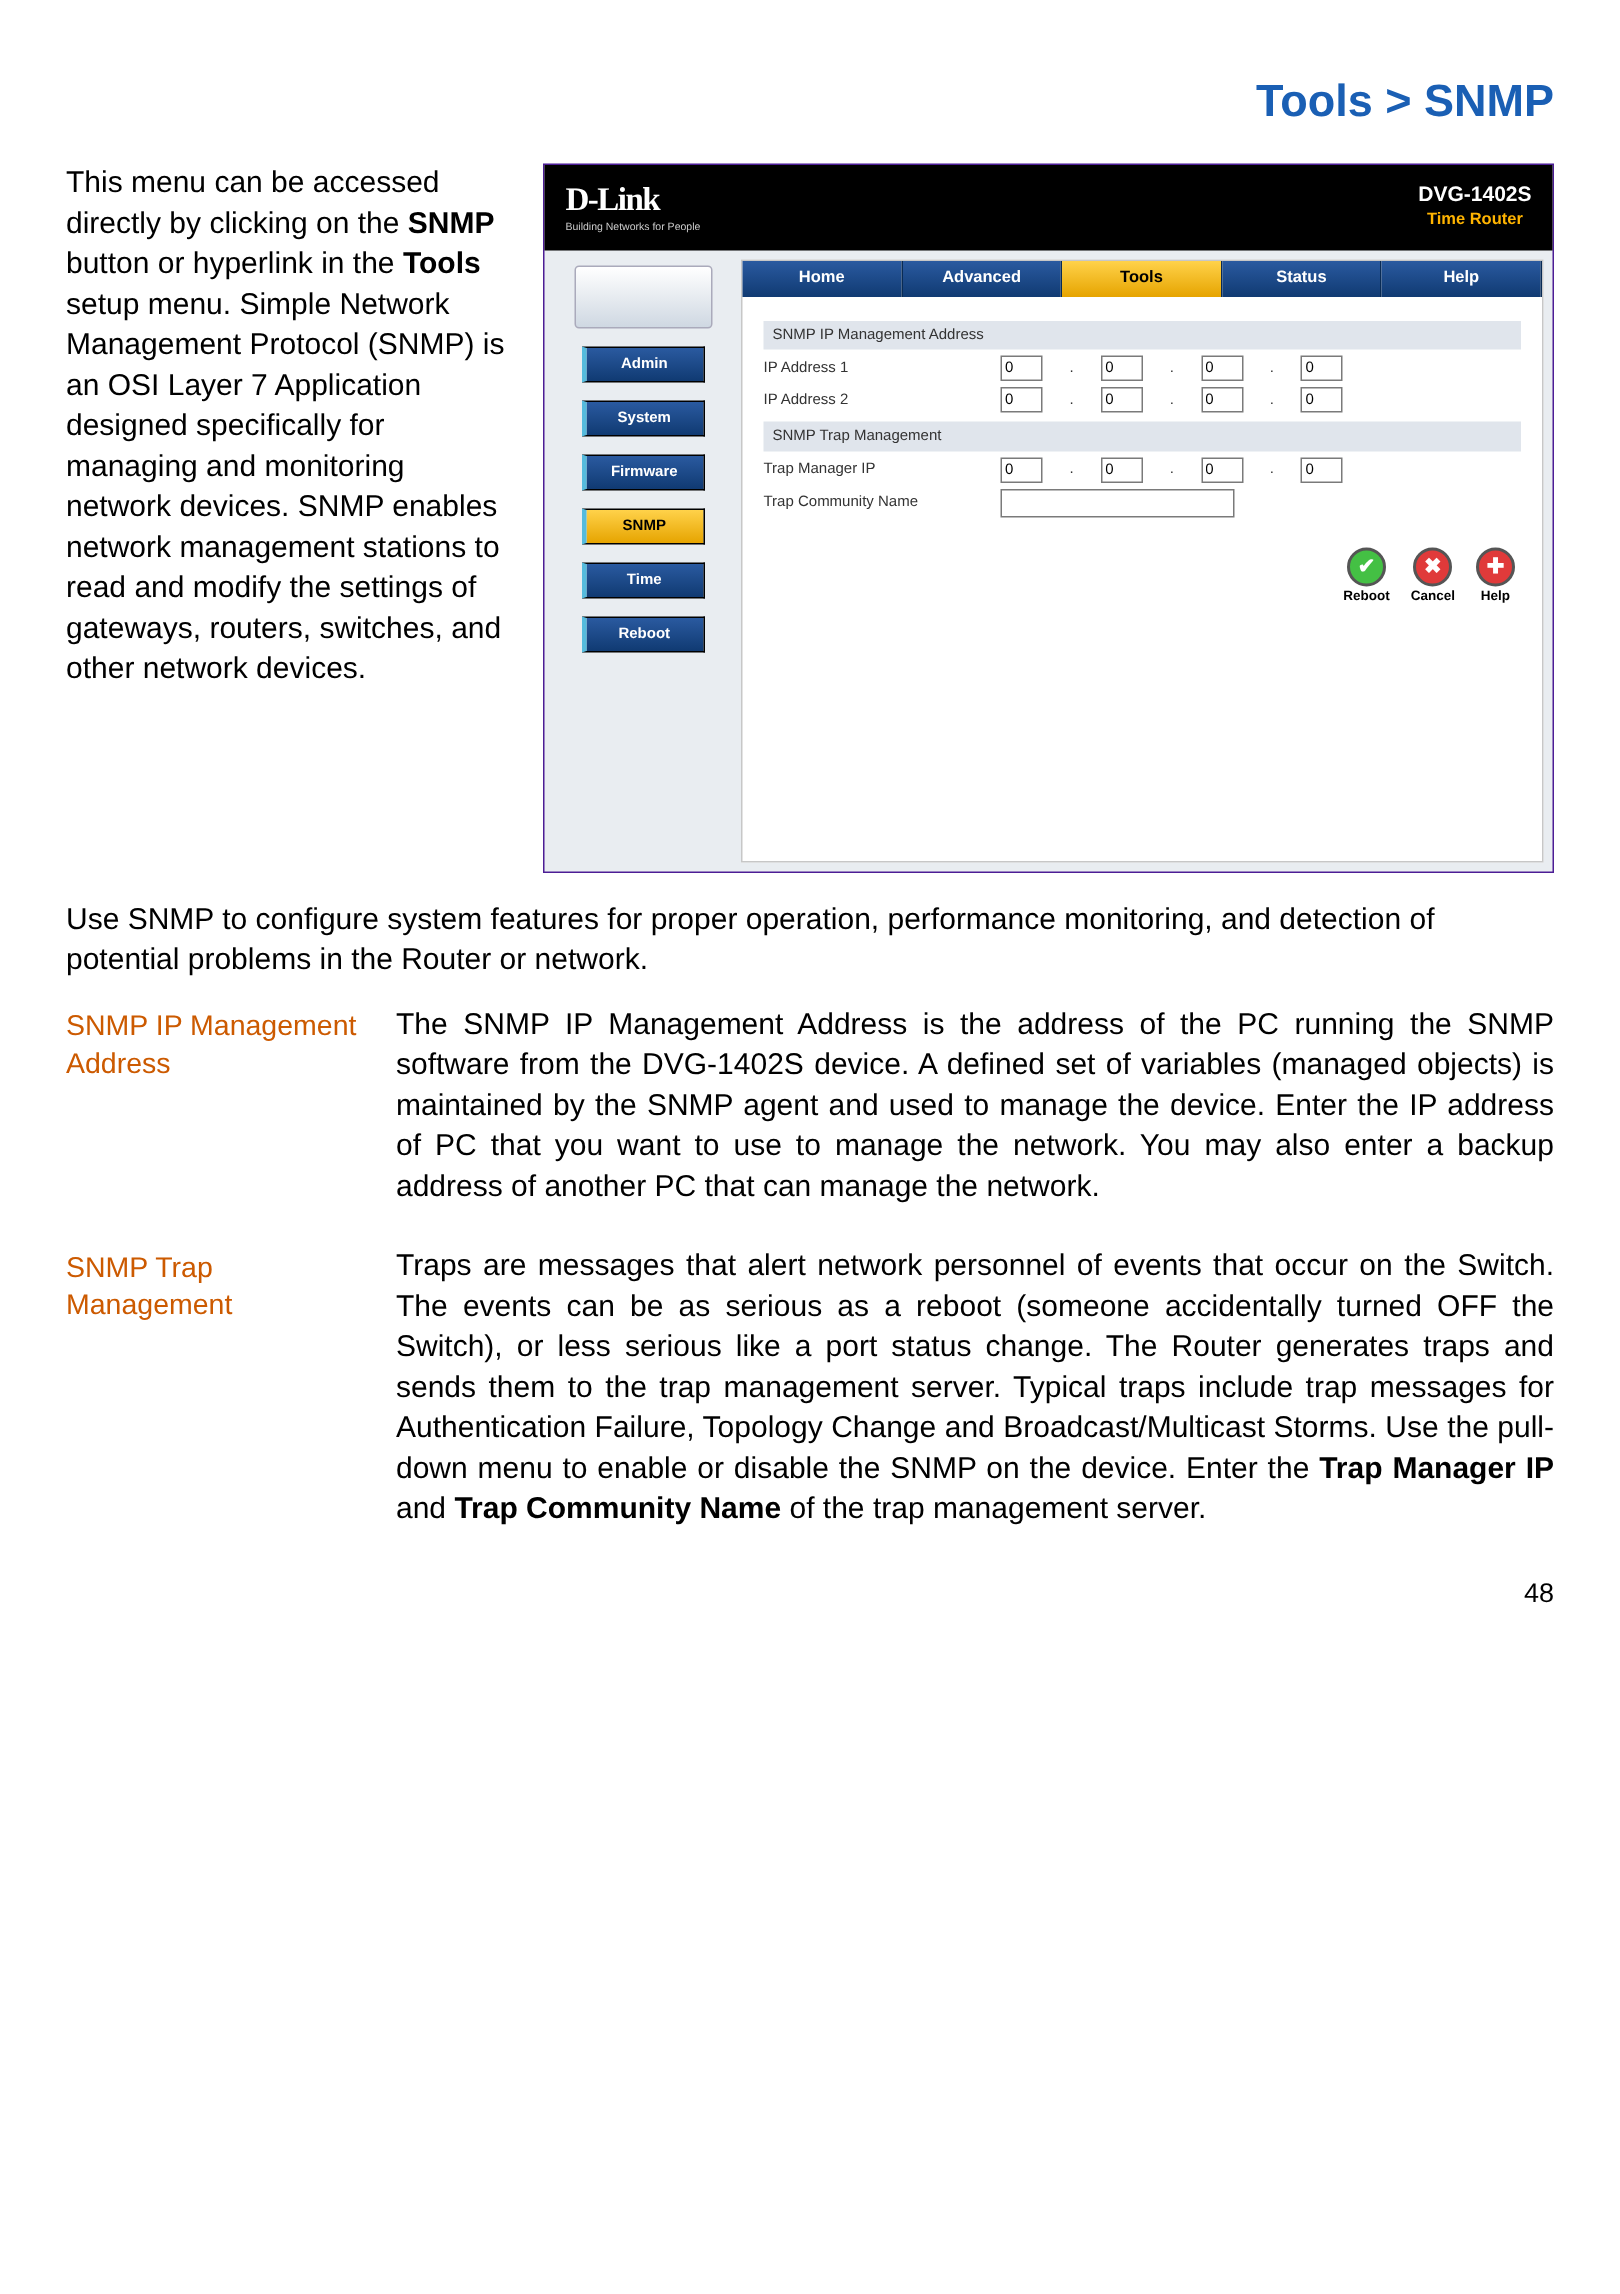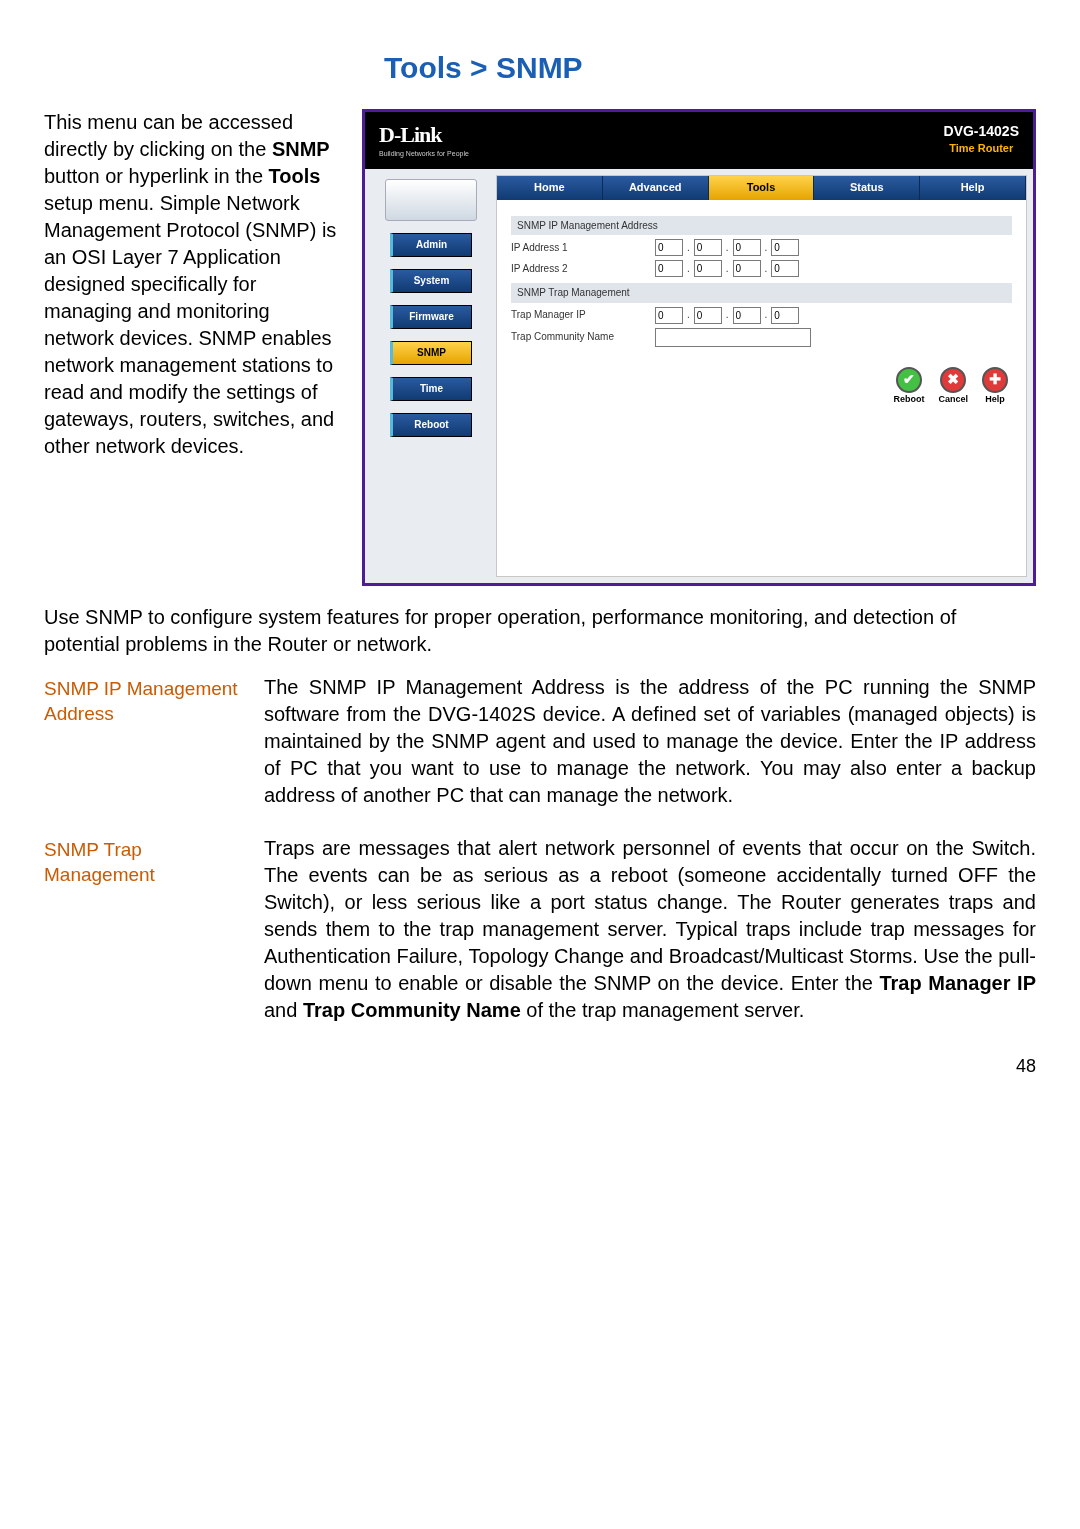--- a/index.html
+++ b/index.html
@@ -10,35 +10,35 @@
     margin: 0;
     padding: 48px 44px 40px 44px;
     width: 1080px;
     box-sizing: border-box;
     background: #fff;
   }
   .title {
     color: #1a5fb4;
     font-weight: bold;
     font-size: 30px;
-    text-align: left;
+    text-align: right;
     margin: 0 0 20px 340px;
   }
   .top-row {
     display: flex;
     gap: 18px;
     align-items: flex-start;
   }
   .intro-text { width: 300px; flex: 0 0 300px; }
   .bold { font-weight: bold; }
 
   
   .router-box {
     flex: 1;
-    border: 3px solid #4c1d95;
+    border: 1px solid #4c1d95;
     background: #e9edf1;
     font-size: 11px;
     font-family: Verdana, Arial, sans-serif;
   }
   .router-header {
     background: #000;
     color: #fff;
     display: flex;
     align-items: center;
     padding: 8px 14px 10px 14px;
@@ -76,21 +76,21 @@
     flex:1; height:24px;
     display:flex; align-items:center; justify-content:center;
     font-weight:bold; font-size:11px; color:#fff;
     background: linear-gradient(#2a5aa0,#103a72);
     border-right:1px solid #092b55;
   }
   .top-tab.active { background: linear-gradient(#ffd24a,#e6a400); color:#000; }
   .panel { padding:10px 14px 6px 14px; color:#333; }
   .section-title { color:#7a8aa3; font-weight:bold; font-size:11px; margin:4px 0 10px 0; }
   .subhead { background:#e0e5ec; padding:3px 6px; font-size:10px; margin:6px 0 4px 0; }
-  .form-row { display:flex; align-items:center; gap:4px; font-size:10px; margin:4px 0; }
+  .form-row { display:flex; align-items:center; gap:18px; font-size:10px; margin:4px 0; }
   .form-row .label { width:140px; }
   .oct { width:22px; height:15px; border:1px solid #7a7a7a; font-size:10px; text-align:left; padding:0 2px; }
   .dot { font-size:10px; }
   .sel { height:17px; font-size:10px; border:1px solid #7a9ed6; background:#eef3fb; }
   .txt { width:150px; height:15px; border:1px solid #7a7a7a; font-size:10px; }
   .action-row { display:flex; justify-content:flex-end; gap:14px; padding:10px 18px 14px 0; }
   .action-item { display:flex; flex-direction:column; align-items:center; font-size:9px; font-weight:bold; }
   .circle { width:22px; height:22px; border-radius:50%; display:flex; align-items:center; justify-content:center; color:#fff; font-weight:bold; font-size:14px; border:2px solid #555; }
   .circle.apply { background:#44c044; }
   .circle.cancel { background:#e03a3a; }

